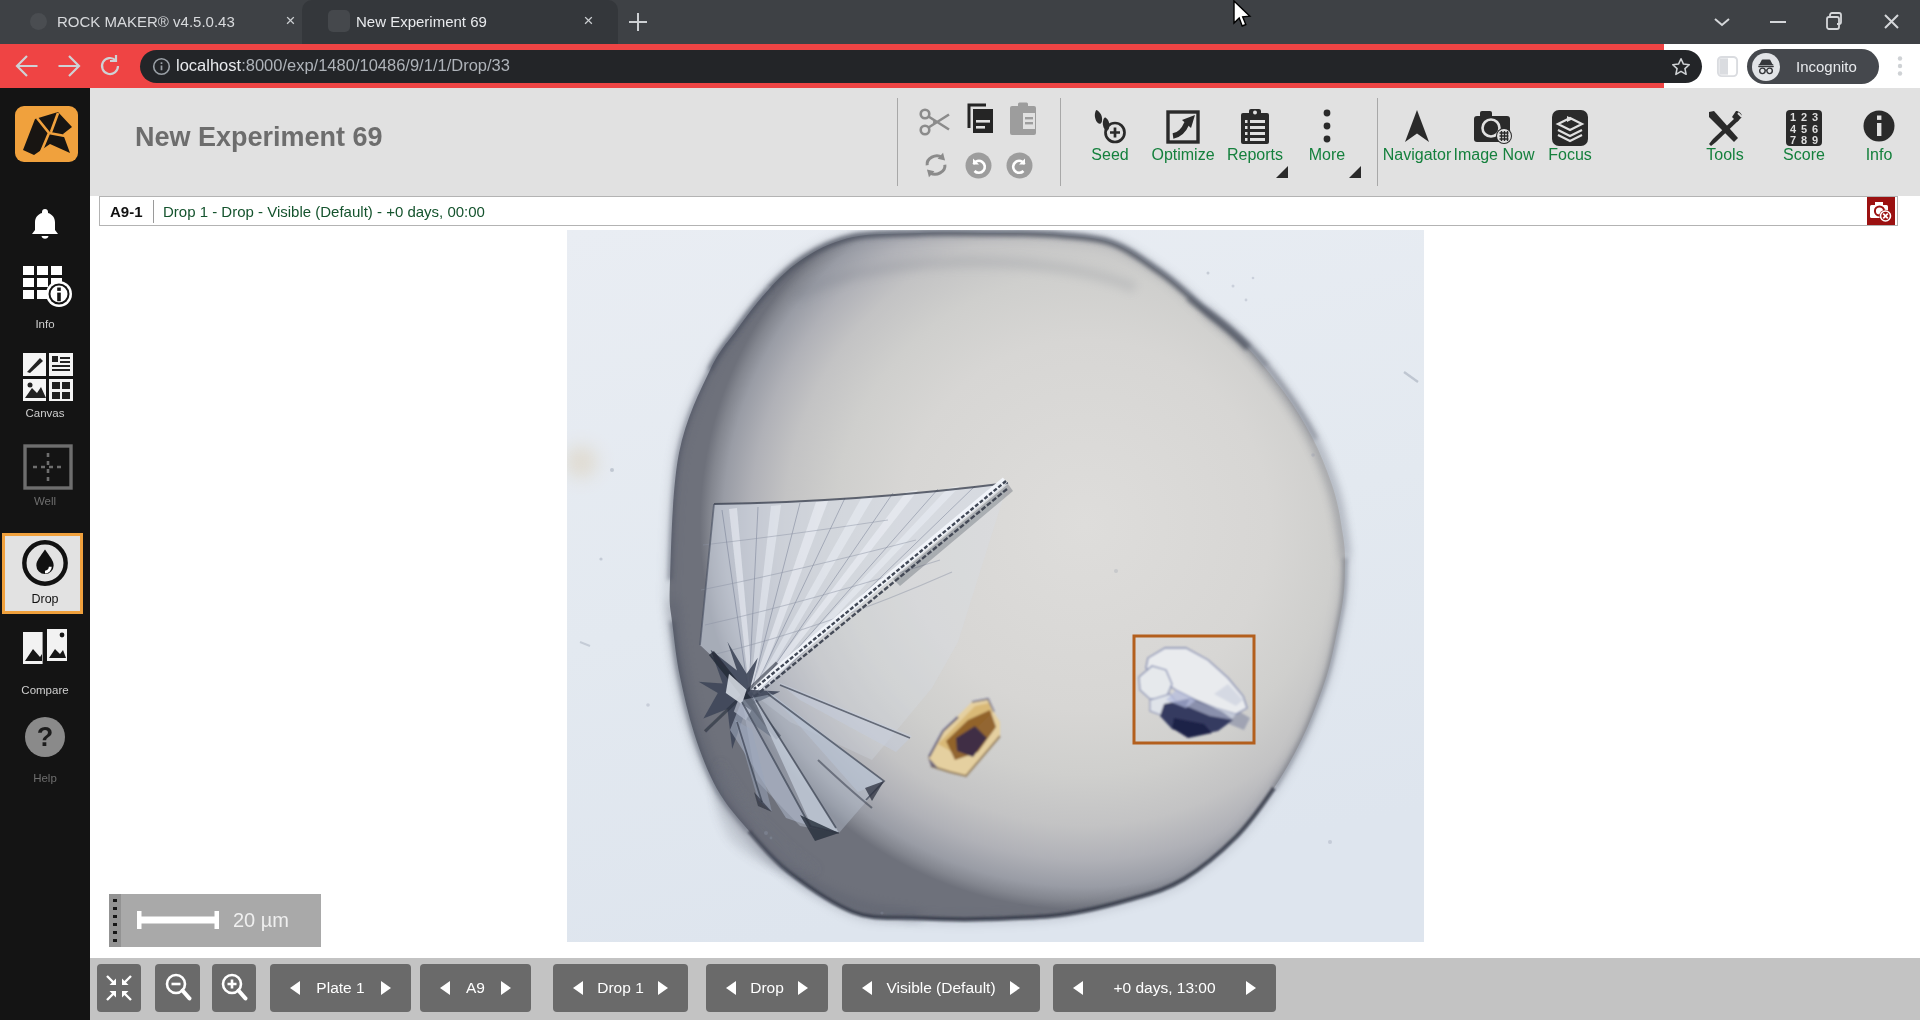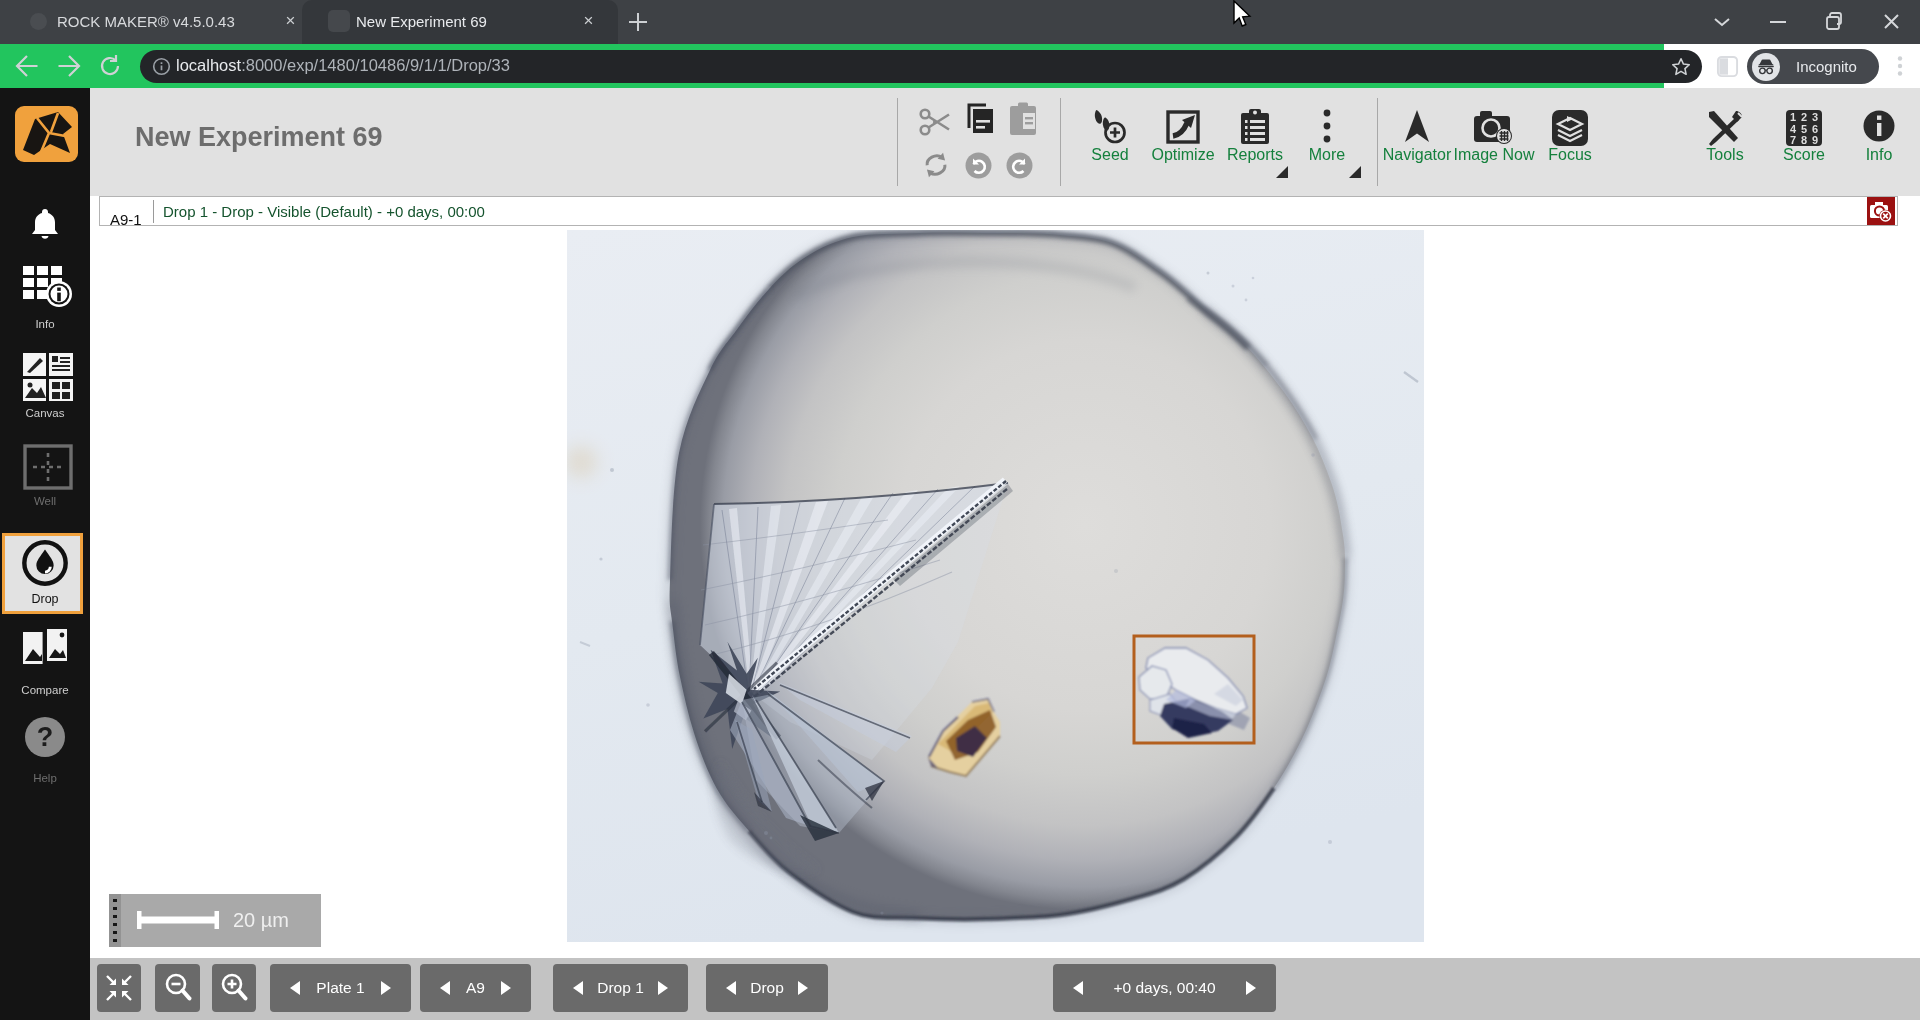--- a/index.html
+++ b/index.html
@@ -6,37 +6,37 @@
   html,body { width:1920px; height:1020px; overflow:hidden; background:#fff;
     font-family:"Liberation Sans", sans-serif; }
   .abs { position:absolute; }
   
   #tabbar { position:absolute; left:0; top:0; width:1920px; height:44px; background:#3e4145; }
   #tab1 { position:absolute; left:0; top:0; width:302px; height:44px; }
   #tab1 .t { position:absolute; left:57px; top:13px; font-size:15px; color:#d8dadd; }
   #tab2 { position:absolute; left:302px; top:0; width:316px; height:44px; background:#34373b; border-radius:10px 10px 0 0; }
   #tab2 .t { position:absolute; left:54px; top:13px; font-size:15px; color:#e8eaed; }
   .tabx { position:absolute; top:13px; width:17px; height:17px; color:#cdd0d3; font-size:17px; line-height:16px; text-align:center; }
-  #omnibar { position:absolute; left:0; top:44px; width:1664px; height:44px; background:#22c55e; }
+  #omnibar { position:absolute; left:0; top:44px; width:1664px; height:44px; background:#ef4444; }
   #pill { position:absolute; left:140px; top:6px; width:1562px; height:33px; border-radius:17px; background:#232528; }
   #pill .url { position:absolute; left:36px; top:6px; font-size:16.5px; color:#aeb3b9; white-space:nowrap; }
   #pill .url b { color:#e8eaed; font-weight:normal; }
   #incog { position:absolute; left:1747px; top:5px; width:132px; height:35px; border-radius:18px; background:#45484d; }
   #incog .txt { position:absolute; left:49px; top:9px; font-size:15px; color:#e8eaed; }
   
   #sidebar { position:absolute; left:0; top:88px; width:90px; height:932px; background:#141414; }
   #toolbar { position:absolute; left:90px; top:88px; width:1830px; height:108px; background:#e1e1e1; }
   #toolbar .title { position:absolute; left:45px; top:34px; font-size:27px; font-weight:bold; color:#6d6d6d; }
   .vsep { position:absolute; top:10px; width:1px; height:88px; background:#a8a8a8; }
   .tbtn { position:absolute; top:0; height:108px; text-align:center; }
   .tbtn .lbl { position:absolute; width:100%; top:58px; font-size:16px; color:#15803d; }
   .tbtn svg { position:absolute; left:50%; top:20px; transform:translateX(-50%); }
   .cornertri { position:absolute; width:0; height:0; border-left:12px solid transparent; border-bottom:12px solid #2a2a2a; }
   #infobar { position:absolute; left:99px; top:196px; width:1799px; height:30px; background:#fff; border:1px solid #b3b3b3; }
-  #infobar .a { position:absolute; left:10px; top:6px; font-size:15px; font-weight:normal; color:#111;margin-top:8px; }
+  #infobar .a { position:absolute; left:10px; top:6px; font-size:15px; font-weight:bold; color:#111; }
   #infobar .d { position:absolute; left:53px; top:3px; width:1px; height:23px; background:#9a9a9a; }
   #infobar .s { position:absolute; left:63px; top:6px; font-size:15px; color:#14532d; }
   #redcam { position:absolute; left:1867px; top:197px; width:28px; height:28px; background:#9b1111; }
   #content { position:absolute; left:90px; top:227px; width:1830px; height:731px; background:#fff; }
   #scalebox { position:absolute; left:109px; top:894px; width:212px; height:53px; background:#a9a9a9; }
   #scalebox .grip { position:absolute; left:0; top:0; width:12px; height:53px; background:#939393; }
   #scalebox .lab { position:absolute; left:124px; top:15px; font-size:20px; color:#efefef; }
   
   #botbar { position:absolute; left:90px; top:958px; width:1830px; height:62px; background:#c3c3c3; }
   .bbtn { position:absolute; top:6px; height:48px; background:#6a6a6a; border-radius:4px; color:#fff; }
@@ -604,18 +604,23 @@
   <div class="bbtn" style="left:463px;width:135px;">
       <div class="arrL" style="left:20px;"></div>
       <div class="cap">Drop 1</div>
       <div class="arrR" style="right:20px;"></div>
     </div>
   <div class="bbtn" style="left:616px;width:122px;">
       <div class="arrL" style="left:20px;"></div>
       <div class="cap">Drop</div>
       <div class="arrR" style="right:20px;"></div>
     </div>
+  <div class="bbtn" style="left:752px;width:198px;">
+      <div class="arrL" style="left:20px;"></div>
+      <div class="cap">Visible (Default)</div>
+      <div class="arrR" style="right:20px;"></div>
+    </div>
   <div class="bbtn" style="left:963px;width:223px;">
       <div class="arrL" style="left:20px;"></div>
-      <div class="cap">+0 days, 00:40</div>
+      <div class="cap">+0 days, 13:00</div>
       <div class="arrR" style="right:20px;"></div>
     </div>
 </div>
 
 </body></html>

